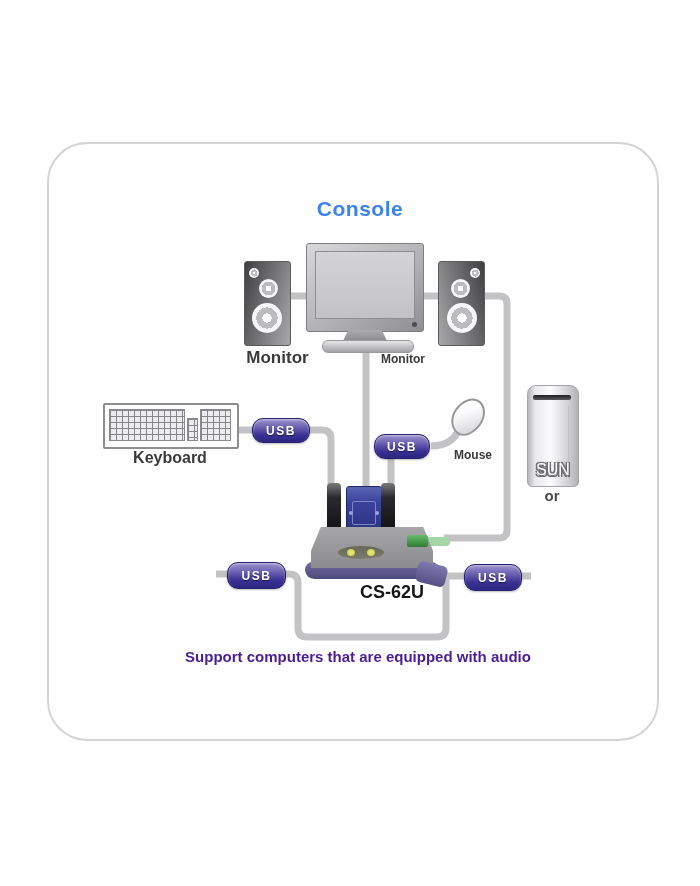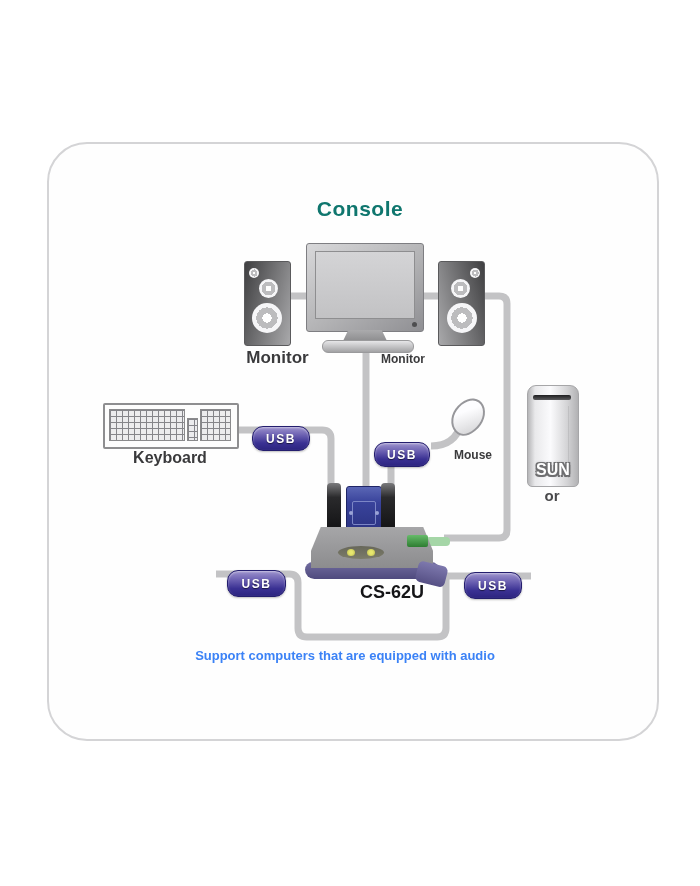--- a/index.html
+++ b/index.html
@@ -2,27 +2,27 @@
 <html><head>
 <meta charset="utf-8">
 <style>
   html,body{margin:0;padding:0;background:#ffffff;}
   body{width:700px;height:886px;font-family:"Liberation Sans",sans-serif;}
   #canvas{position:relative;width:700px;height:886px;background:#ffffff;overflow:hidden;}
   .card{position:absolute;left:47px;top:142px;width:608px;height:595px;background:#fefefe;
         border:2px solid #d4d4d6;border-radius:40px;z-index:0;}
   #cables{position:absolute;left:0;top:0;z-index:1;}
   .lbl{position:absolute;z-index:2;font-weight:bold;color:#3a3a3c;text-align:center;}
-  .title{left:295px;top:197px;width:130px;font-size:21px;color:#0f766e;letter-spacing:.5px;}
+  .title{left:295px;top:197px;width:130px;font-size:21px;color:#3b82f6;letter-spacing:.5px;}
   .speakers-lbl{left:230px;top:348px;width:95px;font-size:17px;}
   .monitor-lbl{left:362px;top:352px;width:82px;font-size:12px;}
   .keyboard-lbl{left:124px;top:449px;width:92px;font-size:16px;}
   .mouse-lbl{left:438px;top:448px;width:70px;font-size:12px;}
   .model-lbl{left:337px;top:582px;width:110px;font-size:18px;color:#151517;}
-  .caption{left:95px;top:648px;width:500px;font-size:13px;color:#3b82f6;}
+  .caption{left:108px;top:648px;width:500px;font-size:15px;color:#4c1d95;}
   .or-lbl{left:535px;top:487px;width:34px;font-size:15px;color:#4a4a4c;}
 
   
   .mon-frame{position:absolute;left:306px;top:243px;width:116px;height:87px;z-index:2;
              background:linear-gradient(145deg,#d8d8da 0%,#b2b2b4 55%,#8f8f93 100%);
              border:1px solid #7e7e82;border-radius:3px;}
   .mon-screen{position:absolute;left:8px;top:7px;right:8px;bottom:12px;
               background:linear-gradient(#d4d4d6,#c2c2c4);border:1px solid #8e8e90;}
   .mon-dot{position:absolute;right:6px;bottom:4px;width:5px;height:5px;border-radius:50%;background:#4e4e50;}
   .mon-neck{position:absolute;left:343px;top:330px;width:44px;height:11px;z-index:2;
@@ -55,34 +55,34 @@
   
   .mouse{position:absolute;left:453px;top:397px;width:26px;height:36px;z-index:2;
          border:2px solid #97979b;border-radius:50% 50% 46% 54%/52% 48% 52% 48%;
          transform:rotate(35deg);background:linear-gradient(125deg,#fdfdff 35%,#d0d0d2 100%);}
 
   
   .usb{position:absolute;z-index:3;display:flex;align-items:center;justify-content:center;
        color:#fff;font-weight:bold;font-size:12px;letter-spacing:1.5px;border-radius:11px;
        background:linear-gradient(180deg,#9d93cd 0%,#6c61b2 35%,#3a3193 70%,#2c2480 100%);
        border:1px solid #241e6e;text-shadow:0 1px 1px rgba(0,0,0,.55);
-       box-shadow:inset 0 1px 2px rgba(255,255,255,.45),0 1px 2px rgba(0,0,0,.25);margin-top:8px;}
+       box-shadow:inset 0 1px 2px rgba(255,255,255,.45),0 1px 2px rgba(0,0,0,.25);}
   .usb.kb{left:252px;top:418px;width:56px;height:23px;}
   .usb.ms{left:374px;top:434px;width:54px;height:23px;}
   .usb.win{left:227px;top:562px;width:57px;height:25px;}
   .usb.mac{left:464px;top:564px;width:56px;height:25px;}
 
   
   .tower{position:absolute;width:50px;z-index:2;border:1px solid #a6a6a8;border-radius:9px 9px 5px 5px;
          background:linear-gradient(to right,#b6b6b8 0%,#e9e9eb 14%,#fbfbfd 45%,#d4d4d6 78%,#b2b2b4 100%);}
   .tower .slot{position:absolute;left:5px;right:7px;top:9px;height:5px;border-radius:2px;
                background:linear-gradient(#1e1e20,#5a5a5c);}
   .tower .seam{position:absolute;right:9px;top:20px;bottom:8px;width:1px;background:#bfbfc1;}
   .tower .tlabel{position:absolute;left:0;right:0;bottom:7px;text-align:center;color:#fff;
-                 font-weight:bold;font-size:16px;
+                 font-weight:normal;font-size:16px;
                  text-shadow:-1.5px -1.5px 0 #6e6e70,1.5px -1.5px 0 #6e6e70,
                              -1.5px 1.5px 0 #6e6e70,1.5px 1.5px 0 #6e6e70,0 0 3px rgba(90,90,92,.9);}
   .tower.win-t{left:168px;top:508px;height:101px;}
   .tower.sun-t{left:527px;top:385px;height:100px;}
   .tower.mac-t{left:527px;top:507px;height:102px;}
 
   
   .plug{position:absolute;width:14px;height:48px;top:483px;z-index:2;border-radius:4px 4px 2px 2px;
         background:linear-gradient(to bottom,#7a7a7c 0%,#2a2a2c 30%,#121214 100%);}
   .plug.pl{left:327px;} .plug.pr{left:381px;}

